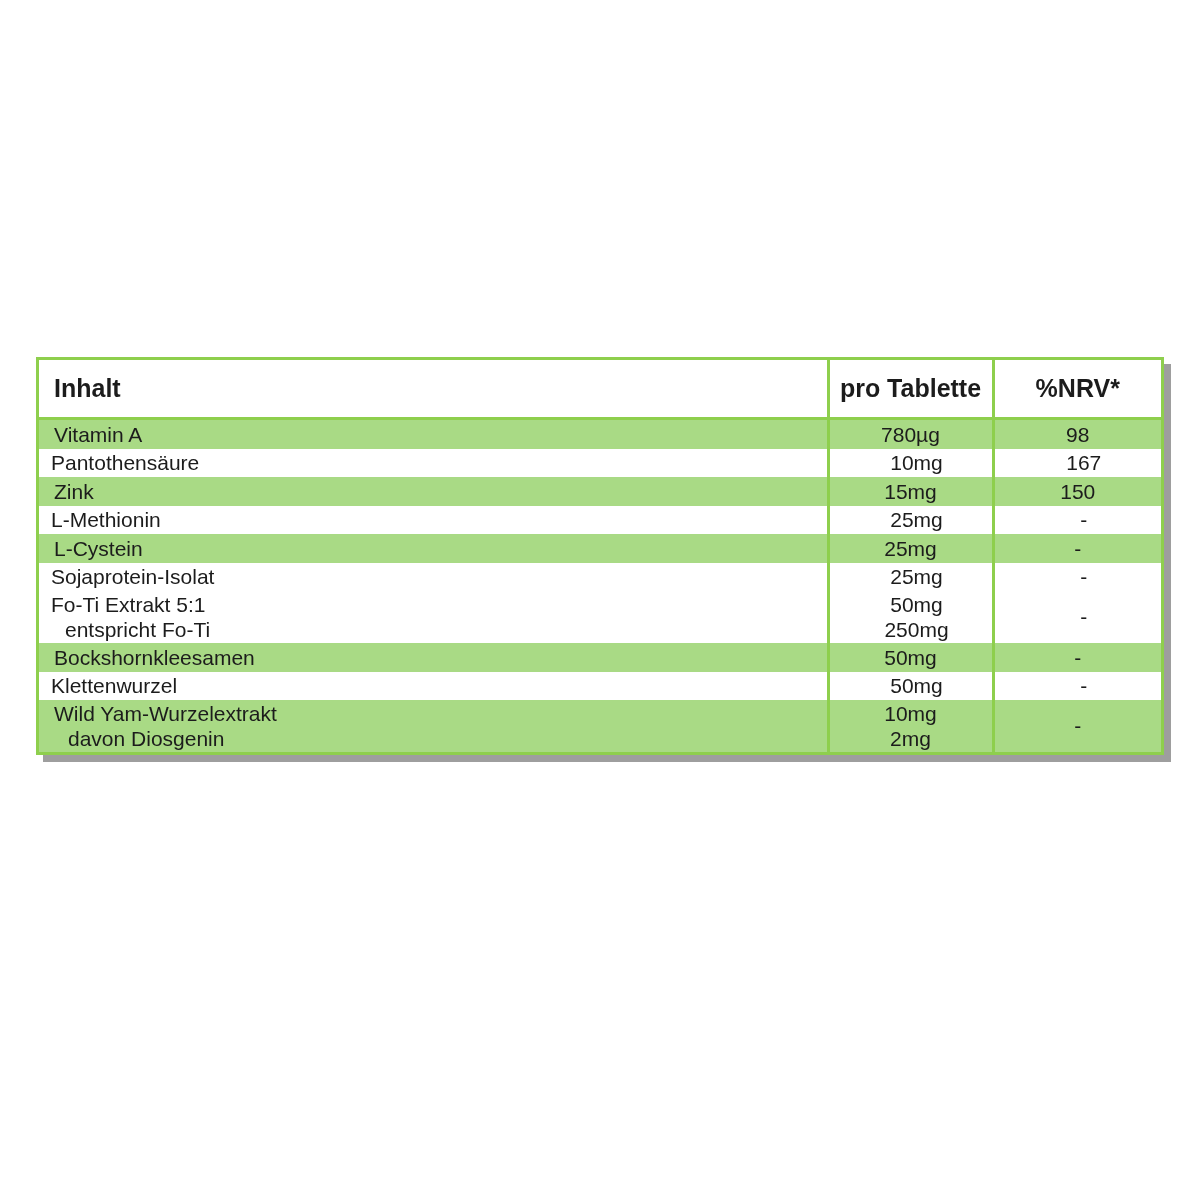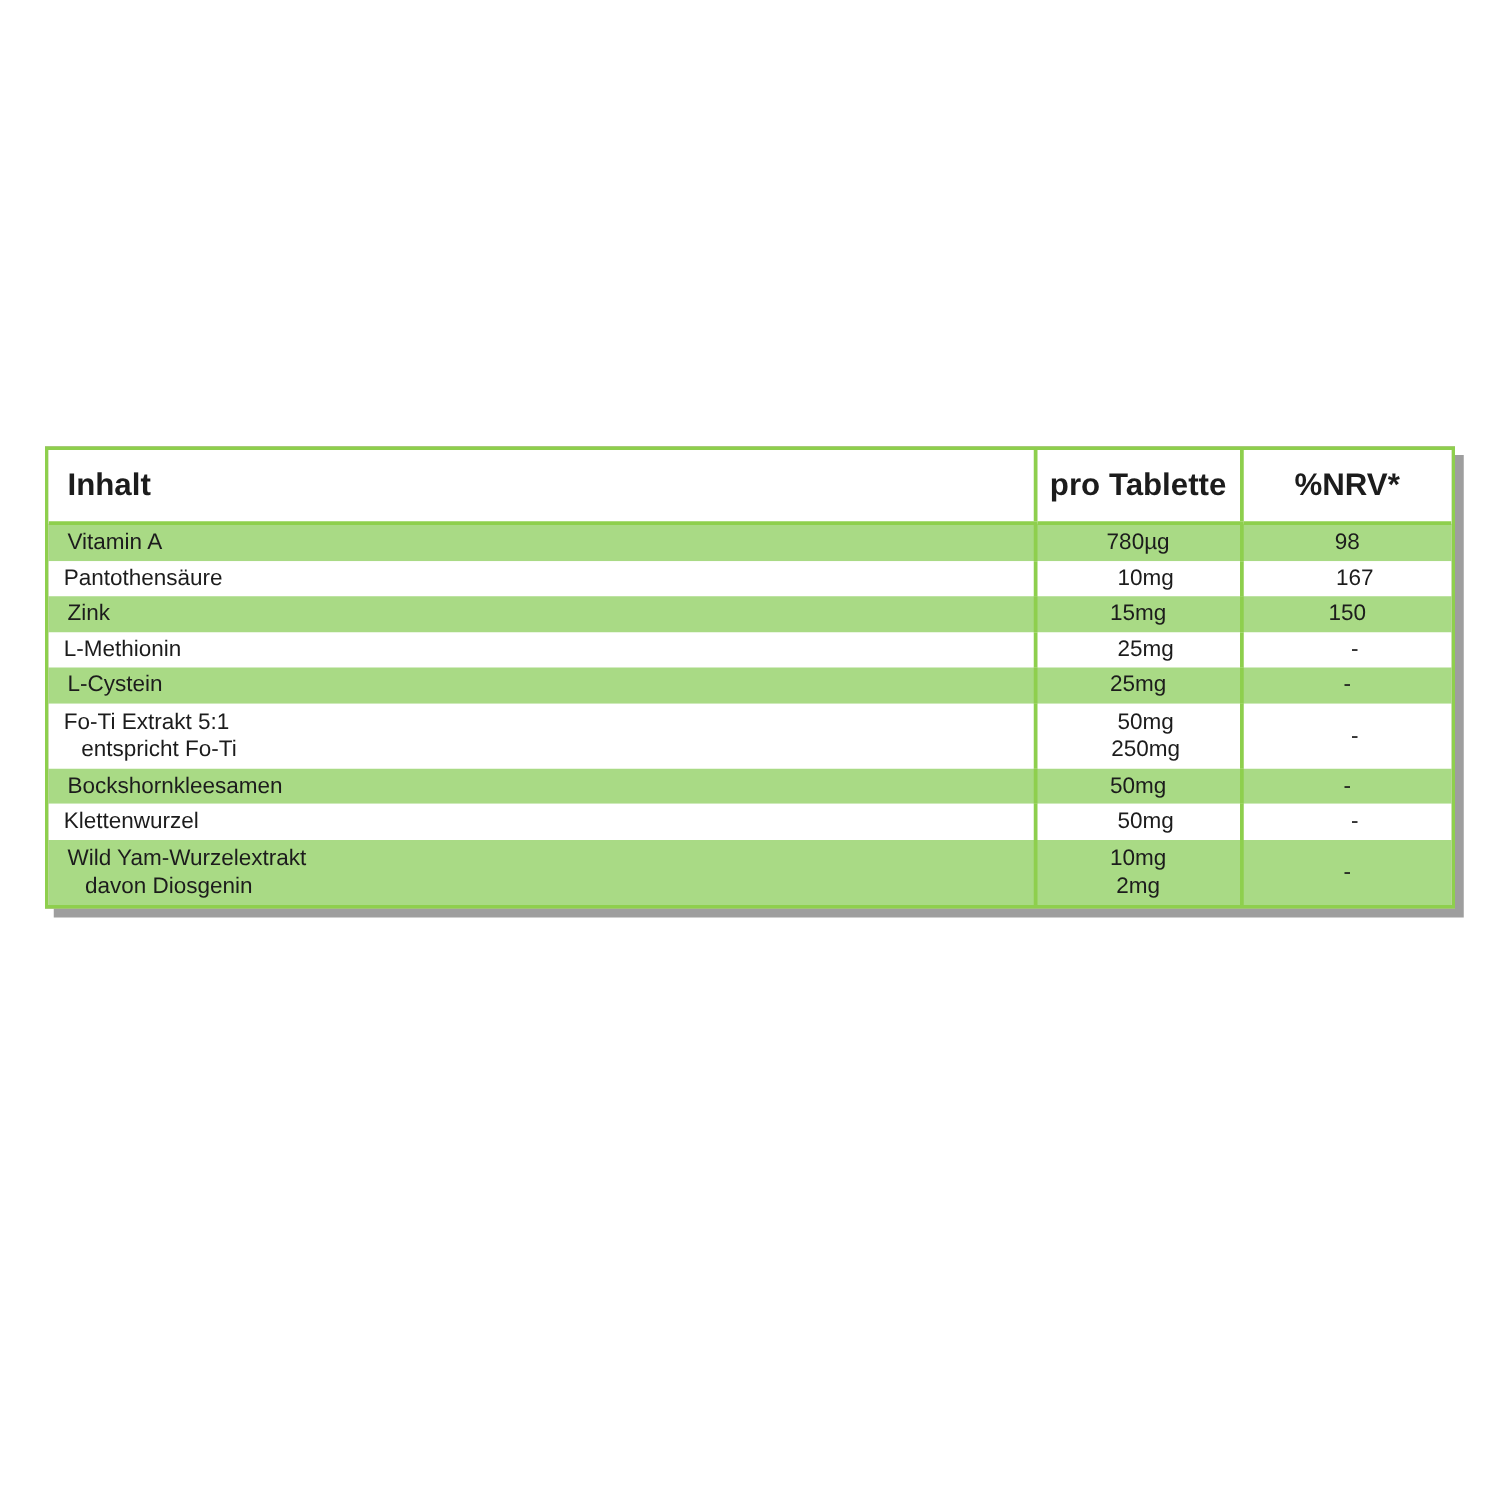--- a/index.html
+++ b/index.html
@@ -17,21 +17,21 @@
   }
 
   
   .table-wrap {
     position: absolute;
     left: 36px;
     top: 357px;
     width: 1128px;
     box-sizing: border-box;
     border: 3px solid #8ECF4D;
-    background: #f0abfc;
+    background: #4d7c0f;
     box-shadow: 7px 7px 0 0 #9e9e9e;
   }
 
   table.ingredients {
     width: 100%;
     border-collapse: collapse;
     table-layout: fixed;
     background: #ffffff;
   }
 
@@ -68,21 +68,21 @@
   tbody td.td-nrv {
     border-left: 3px solid #8ECF4D;
   }
 
   
   tbody tr.row-shaded td { background: #A9DA85; }
   tbody tr.row-plain  td { background: #ffffff; padding-left: 12px; }
 
   tbody td {
     color: #1c1c1c;
-    font-size: 18px;
+    font-size: 21px;
     padding: 0;
     height: 28.5px;
     vertical-align: middle;
   }
   tbody tr.row-tall td {
     height: 52px;
   }
 
   tbody td.td-name {
     text-align: left;
@@ -149,20 +149,27 @@
           </td>
           <td class="td-nrv">-</td>
         </tr>
         <tr class="row-shaded">
           <td class="td-name"><span>L-Cystein</span></td>
           <td class="td-amount">
             <span class="amt-line">25mg</span>
           </td>
           <td class="td-nrv">-</td>
         </tr>
+        <tr class="row-plain">
+          <td class="td-name"><span>Sojaprotein-Isolat</span></td>
+          <td class="td-amount">
+            <span class="amt-line">25mg</span>
+          </td>
+          <td class="td-nrv">-</td>
+        </tr>
         <tr class="row-plain row-tall">
           <td class="td-name"><span>Fo-Ti Extrakt 5:1</span><span class="sub-line">entspricht Fo-Ti</span></td>
           <td class="td-amount">
             <span class="amt-line">50mg</span>
             <span class="amt-line">250mg</span>
           </td>
           <td class="td-nrv">-</td>
         </tr>
         <tr class="row-shaded">
           <td class="td-name"><span>Bockshornkleesamen</span></td>

